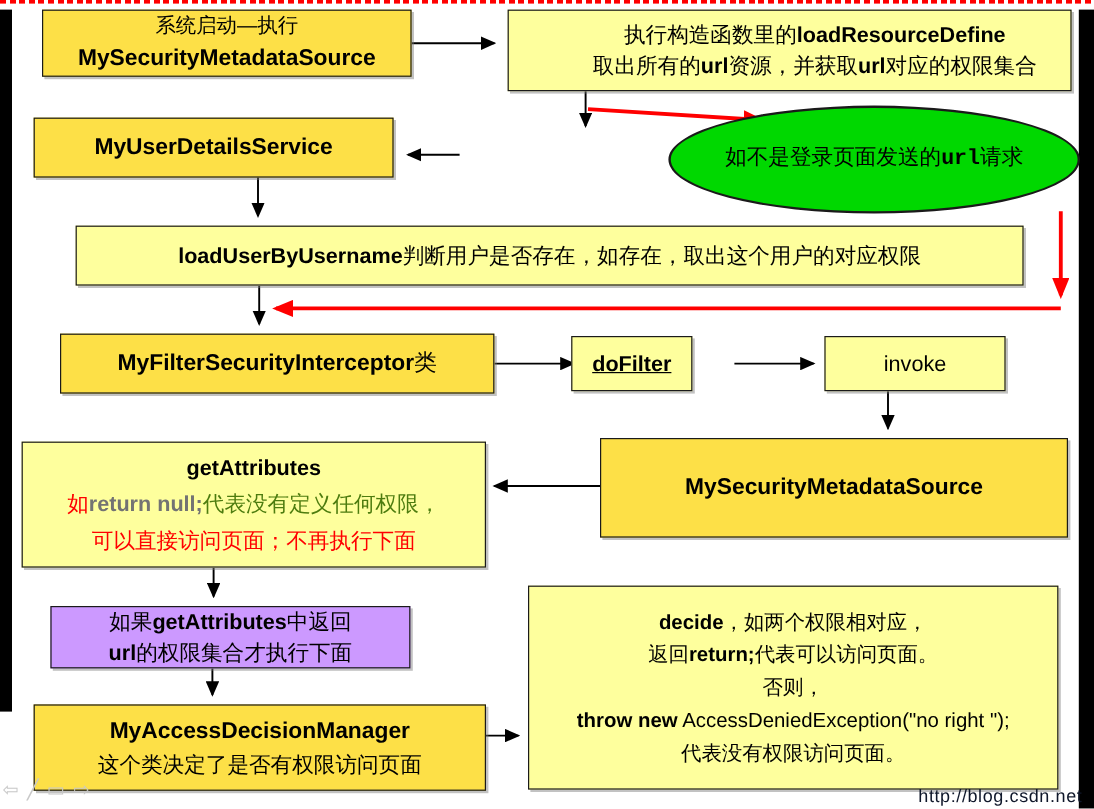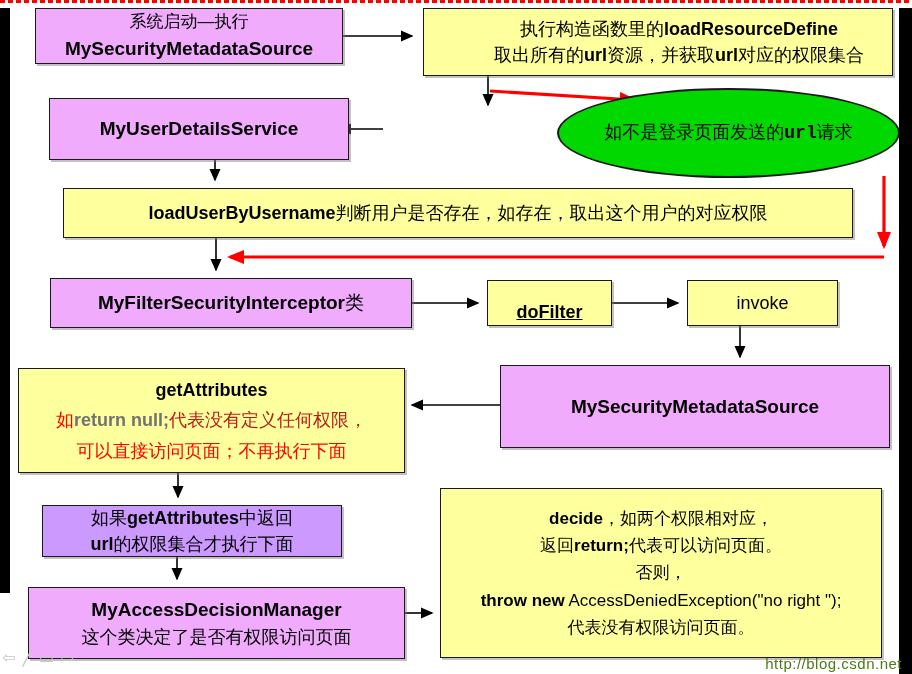--- a/index.html
+++ b/index.html
@@ -7,35 +7,35 @@
          font-family:"Liberation Sans","DejaVu Sans",sans-serif;color:#000;}
   .top-dotted{position:absolute;left:0;top:0;width:912px;height:3px;
          background:repeating-linear-gradient(90deg,#ff0000 0 5px,#ffffff 5px 8px);}
   .bar{position:absolute;background:#000;}
   .bar.left{left:0;top:8px;width:10px;height:585px;}
   .bar.right{left:899px;top:8px;width:13px;height:666px;}
   .connectors{position:absolute;left:0;top:0;z-index:1;}
   .node{position:absolute;z-index:2;display:flex;flex-direction:column;justify-content:center;
         align-items:center;text-align:center;border:1.5px solid #1a1a1a;box-sizing:border-box;
         box-shadow:2px 2px 0 rgba(120,120,120,.45);}
-  .blue{background:#f0abfc;}
+  .blue{background:#fde047;}
   .yellow{background:#feff9d;}
   .green{background:#00d800;}
   .purple{background:#cc99ff;justify-content:center;}
   .ellipse{border-radius:50%;border-width:2px;box-shadow:none;font-family:Liberation Mono, monospace;}
   .ln{white-space:nowrap;}
   .fs17{font-size:17px;line-height:1.45;}
   .fs18{font-size:18px;line-height:1.45;}
   .fs19{font-size:19px;line-height:1.45;}
   .lh-l{line-height:1.7;}
   .decide-box{line-height:1.6;}
   .toolbar{position:absolute;left:2px;top:648px;z-index:3;display:flex;gap:7px;
            color:#c8c8c8;font-size:16px;}
   .watermark{position:absolute;right:10px;top:655px;z-index:3;font-size:15px;
-             color:#4d7c0f;letter-spacing:.5px;}
+             color:#0f172a;letter-spacing:.5px;}
 </style>
 </head>
 <body>
 
 <div class="stage">
 
   <div class="top-dotted"></div>
   <div class="bar left"></div>
   <div class="bar right"></div>
 
@@ -73,47 +73,47 @@
   <div class="node yellow" style="left:423px;top:8px;width:470px;height:68px;padding-left:42px;">
     <div class="ln fs18"><span>执行构造函数里的</span><span style="font-weight: bold;">loadResourceDefine</span></div>
     <div class="ln fs18"><span>取出所有的</span><span style="font-weight: bold;">url</span><span>资源，并获取</span><span style="font-weight: bold;">url</span><span>对应的权限集合</span></div>
   </div>
 
 
   <div class="node green ellipse" style="left:557px;top:88px;width:343px;height:90px;">
     <div class="ln fs18"><span>如不是登录页面发送的</span><span style="font-weight: bold;">url</span><span>请求</span></div>
   </div>
 
-  <div class="node blue" style="left:28px;top:98px;width:300px;height:62px;margin-left:21px;">
+  <div class="node blue" style="left:28px;top:98px;width:300px;height:50px;">
     <div class="ln fs19"><span style="font-weight: bold;">MyUserDetailsService</span></div>
   </div>
 
   <div class="node yellow" style="left:63px;top:188px;width:790px;height:50px;">
     <div class="ln fs18"><span style="font-weight: bold;">loadUserByUsername</span><span>判断用户是否存在，如存在，取出这个用户的对应权限</span></div>
   </div>
 
   <div class="node blue" style="left:50px;top:278px;width:362px;height:50px;">
     <div class="ln fs19"><span style="font-weight: bold;">MyFilterSecurityInterceptor</span><span>类</span></div>
   </div>
 
-  <div class="node yellow" style="left:487px;top:280px;width:125px;height:46px;justify-content:flex-end;">
+  <div class="node yellow" style="left:476px;top:280px;width:101px;height:46px;">
     <div class="ln fs18"><span style="font-weight: bold; text-decoration: underline;">doFilter</span></div>
   </div>
 
   <div class="node yellow" style="left:687px;top:280px;width:151px;height:46px;">
     <div class="ln fs18"><span>invoke</span></div>
   </div>
 
   <div class="node blue" style="left:500px;top:365px;width:390px;height:83px;">
     <div class="ln fs19"><span style="font-weight: bold;">MySecurityMetadataSource</span></div>
   </div>
 
   <div class="node yellow lh-l" style="left:18px;top:368px;width:387px;height:105px;">
     <div class="ln fs18 lh-l"><span style="font-weight: bold;">getAttributes</span></div>
-    <div class="ln fs18 lh-l"><span style="color: rgb(255, 0, 0);">如</span><span style="font-weight: bold; color: #737373;">return null;</span><span style="color: #b91c1c;">代表没有定义任何权限，</span></div>
+    <div class="ln fs18 lh-l"><span style="color: rgb(255, 0, 0);">如</span><span style="font-weight: bold; color: #737373;">return null;</span><span style="color: #4d7c0f;">代表没有定义任何权限，</span></div>
     <div class="ln fs18 lh-l"><span style="color: rgb(255, 0, 0);">可以直接访问页面；不再执行下面</span></div>
   </div>
 
   <div class="node purple" style="left:42px;top:505px;width:300px;height:52px;">
     <div class="ln fs18"><span>如果</span><span style="font-weight: bold;">getAttributes</span><span>中返回</span></div>
     <div class="ln fs18"><span style="font-weight: bold;">url</span><span>的权限集合才执行下面</span></div>
   </div>
 
   <div class="node blue" style="left:28px;top:587px;width:377px;height:72px;">
     <div class="ln fs19"><span style="font-weight: bold;">MyAccessDecisionManager</span></div>

